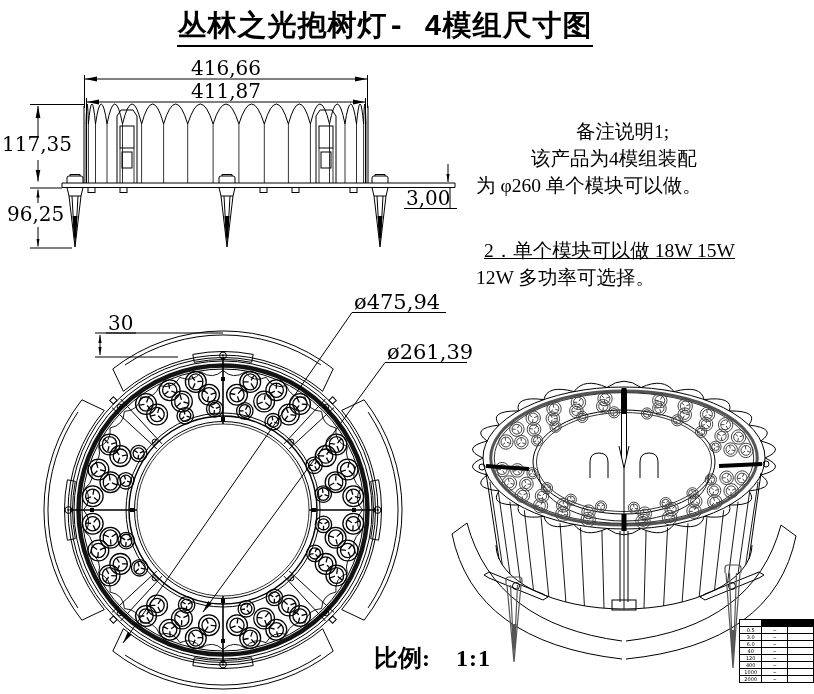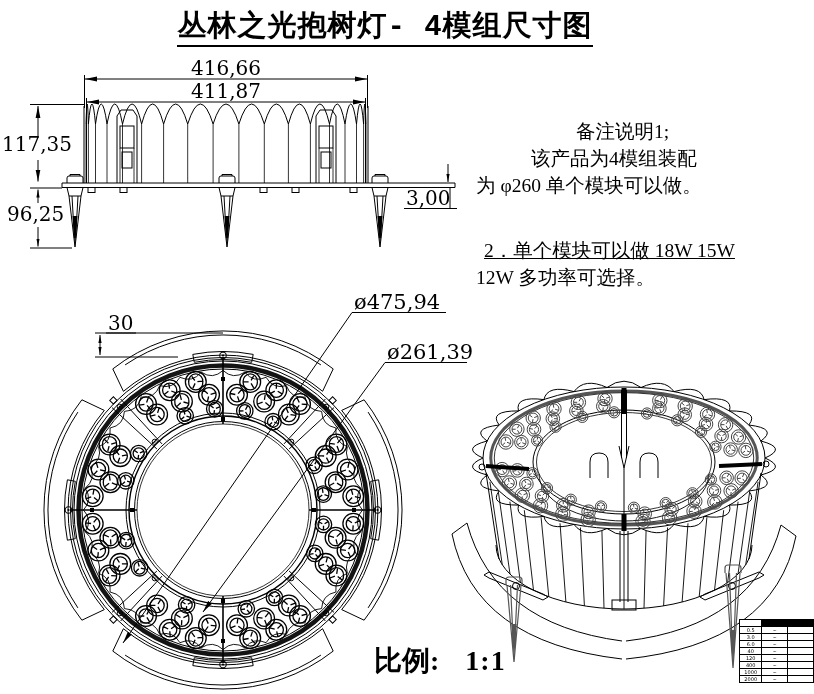--- a/index.html
+++ b/index.html
@@ -6,21 +6,21 @@
   .canvas{position:relative;width:814px;height:694px;background:#fff;overflow:hidden;
           font-family:"Liberation Serif","DejaVu Serif",serif;color:#000;}
   .title{position:absolute;top:6px;left:0;width:770px;text-align:center;
          font-size:29px;font-weight:bold;letter-spacing:1px;}
   .title span{border-bottom:2.5px solid #000;padding-bottom:1px;font-family:Liberation Mono, monospace;}
   .notes{position:absolute;left:476px;top:86px;width:338px;font-size:19.5px;line-height:27px;margin-top:32px;}
   .notes .ind1{padding-left:100px;}
   .notes .ind2{padding-left:55px;}
   .notes .gap{margin-top:38px;text-decoration:underline;}
   .notes .ind3{padding-left:8px;}
-  .scale{position:absolute;left:374px;top:642px;font-size:28px;font-weight:bold;}
+  .scale{position:absolute;left:374px;top:642px;font-size:24px;font-weight:bold;}
   .scale .val{margin-left:26px;letter-spacing:1px;}
   svg{position:absolute;left:0;top:0;}
   svg text{fill:#000;stroke:none;font-family:"DejaVu Serif","Liberation Serif",serif;}
   .dim{font-size:20px;}
   .dimb{font-size:21px;}
   table.tol{position:absolute;left:739px;top:619px;border-collapse:collapse;
             font-family:"DejaVu Sans",sans-serif;font-size:5px;color:#000;background:#fff;}
   table.tol td{border:1px solid #000;height:6px;line-height:5px;padding:0 1px;text-align:center;}
   table.tol td.c1{width:20px;}
   table.tol td.c2{width:24px;}

